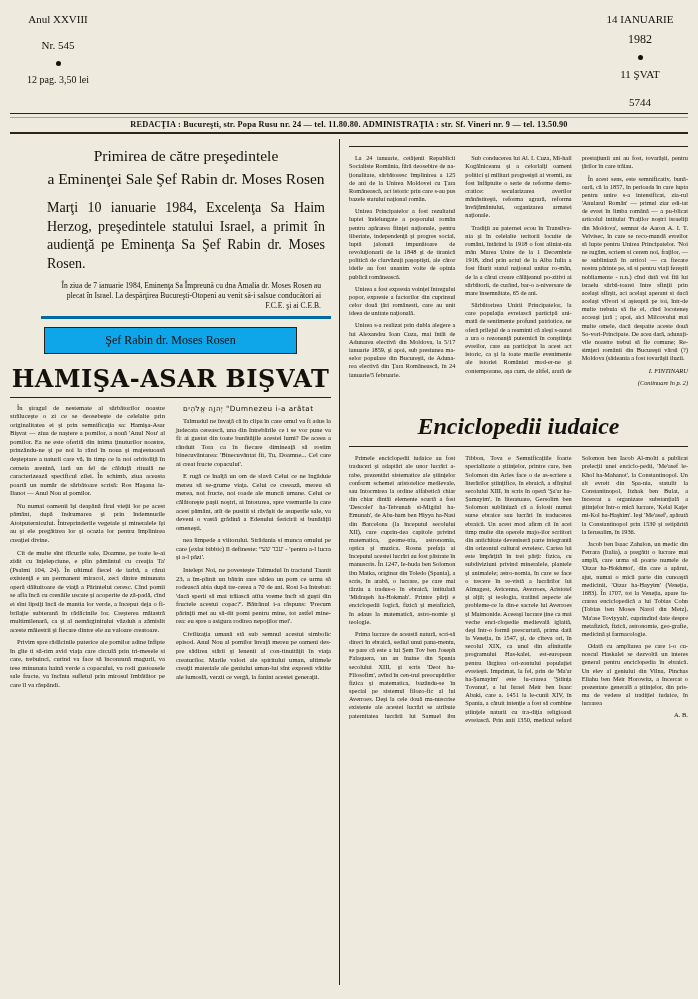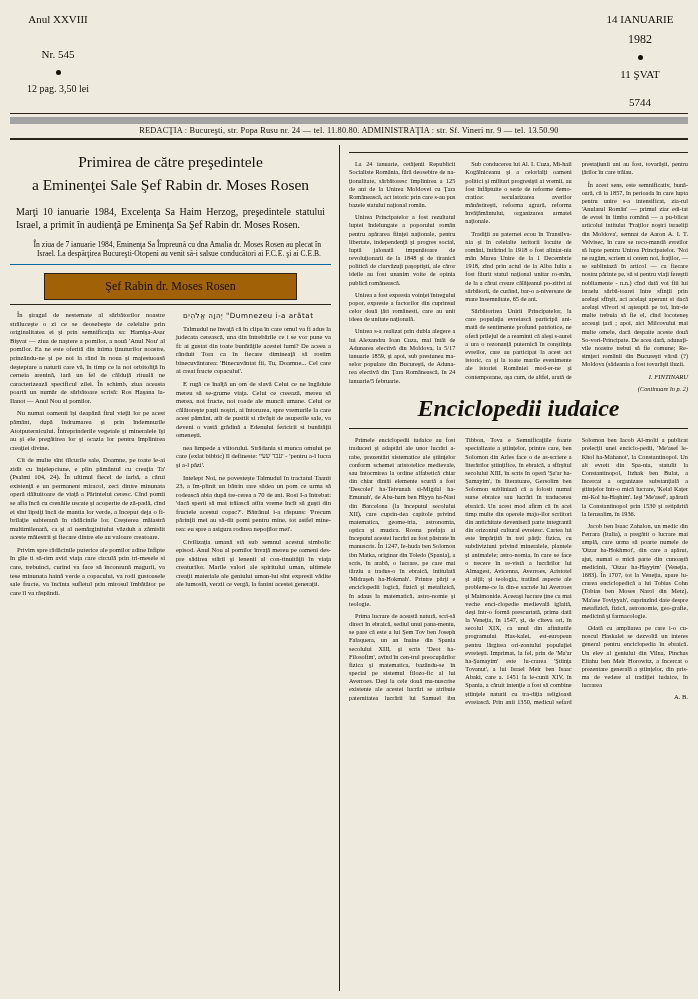--- a/index.html
+++ b/index.html
@@ -23,21 +23,21 @@
     border-bottom:1px solid #2a241d;
     padding-bottom:2px;
   }
   .mh-left,.mh-right{
     width:96px;text-align:center;
     font-family:"Liberation Serif", serif;
     font-size:10.5px;line-height:1.45;
     padding-top:6px;
   }
   .mh-left .yr{font-size:11px;}
-  .mh-left .nr{font-size:11px;margin-top:19px;}
+  .mh-left .nr{font-size:11px;margin-top:10px;}
   .dot{
     width:5px;height:5px;border-radius:50%;
     background:#15110d;margin:7px auto;
   }
   .mh-left .price{font-size:10px;margin-top:5px;}
   .mh-right .d1{font-size:11px;}
   .mh-right .d2{font-size:12px;margin-top:3px;}
   .mh-right .d3{font-size:11px;margin-top:6px;}
   .mh-right .d4{font-size:11px;margin-top:12px;}
   .mh-center{flex:1;text-align:center;}
@@ -50,71 +50,73 @@
     text-shadow:1px 1px 0 rgba(0,0,0,0.25);
   }
   .title1{font-size:39px;margin:2px 0 0 0;}
   .title2{font-size:43px;margin:3px 0 0 0;}
   .subtitle{
     font-size:11px;letter-spacing:2px;margin-top:9px;
     font-family:"Liberation Serif", serif;
   }
   .redline{
     font-size:8.3px;text-align:center;
-    border-top:7px solid #a3a3a3;
+    border-top:1px solid #a3a3a3;
     border-bottom:2px solid #2a241d;
     margin-top:3px;padding:2px 0 3px 0;
     letter-spacing:0.2px;
+    font-weight:bold;
   }
   
   .content{
     display:flex;
     margin-top:5px;
     height:846px;
   }
   .col-left{
     width:330px;
     padding-right:8px;
     box-sizing:border-box;
     border-right:1px solid #2a241d;
   }
   .col-right{
     width:348px;
     padding-left:9px;
     box-sizing:border-box;
   }
   
   .lead-box{
-    border-bottom:1px solid #0369a1;
+    border-bottom:3px solid #0369a1;
     padding-bottom:5px;
+    margin-left:31px;
   }
   .lead-title{
     text-align:center;
     font-size:15.5px;
     line-height:1.45;
     font-family:"Liberation Serif", serif;
     padding:6px 4px 0 4px;
   }
   .lead-body{
-    font-size:10px;line-height:1.32;
+    font-size:14px;line-height:1.32;
     text-align:justify;
     padding:9px 6px 0 6px;
   }
   .lead-ital{
     font-size:7.6px;line-height:1.3;
     text-align:right;padding:8px 10px 0 10px;
   }
   
   .rabbi-name{
     border:1px solid #2a241d;
     text-align:center;
     font-size:12px;
     padding:5px 0;
     margin:8px 34px 0 34px;
-    background:#a16207;
+    background:#0ea5e9;
   }
   .hamisa{
     text-align:center;
     font-family:"DejaVu Serif", serif;
     font-weight:bold;
     font-size:24px;
     letter-spacing:0.5px;
     margin:10px 0 2px 0;
   }
   .rule-thin{border-top:1px solid #2a241d;margin:4px 0 6px 0;}
@@ -155,21 +157,21 @@
   }
   .three-col p{margin:0 0 4px 0;text-indent:6px;}
   .sig{text-align:right;font-style:italic;font-size:6.6px;margin-top:2px;}
   .cont{text-align:right;font-style:italic;font-size:6.3px;}
   .encic{
     text-align:center;
     font-family:"Liberation Serif", serif;
     font-style:italic;
     font-weight:bold;
     font-size:24px;
-    margin-top:2px;
+    margin-top:26px;
   }
   .encic-rule{border-bottom:1px solid #2a241d;margin-top:6px;}
   .sig2{text-align:right;font-size:6.6px;margin-top:3px;}
 </style>
 </head>
 <body>
 
 <div class="page">
 
   <div class="masthead">
@@ -197,20 +199,21 @@
         <div class="lead-title">
           <div>Primirea de către preşedintele</div>
           <div>a Eminenţei Sale Şef Rabin dr. Moses Rosen</div>
         </div>
         <div class="lead-body">Marţi 10 ianuarie 1984, Excelenţa Sa Haim Herzog, preşedintele statului Israel, a primit în audienţă pe Eminenţa Sa Şef Rabin dr. Moses Rosen.</div>
         <div class="lead-ital">În ziua de 7 ianuarie 1984, Eminenţa Sa Împreună cu dna Amalia dr. Moses Rosen au plecat în Israel.
 La despărţirea Bucureşti-Otopeni au venit să-i salsue conducători ai F.C.E. şi ai C.E.B.</div>
       </div>
 
       <div class="rabbi-name">Şef Rabin dr. Moses Rosen</div>
+      <div class="hamisa">HAMIŞA-ASAR BIŞVAT</div>
       <div class="rule-thin"></div>
 
       <div class="two-col">
         <p>În şiragul de nestemate al sărbătorilor noastre străluceşte o zi ce se deosebeşte de celelalte prin originalitatea ei şi prin semnificaţia sa: Hamişa-Asar Bişvat — ziua de naştere a pomilor, a nouă 'Anul Nou' al pomilor. Ea ne este oferită din inima ţinuturilor noastre, prinzându-ne şi pe noi la rând în noua şi majestuoasă deşteptare a naturii care vă, în timp ce la noi orbitoliţă în cerneia arenină, iară un fel de călduţă rituală ne caracterizează specificul zilei. În schimb, ziua aceasta poartă un număr de sărbătoare scrisă: Ros Haşana la-Ilanot — Anul Nou al pomilor.</p>
         <p>Nu numai oamenii îşi deapănă firul vieţii lor pe acest pământ, după îndrumarea şi prin îndemnurile Atotputernicului. Întreprinderile vegetale şi mineralele îşi au şi ele pregătirea lor şi ocazia lor pentru împlinirea creaţiei divine.</p>
         <p>Cît de multe sînt tîlcurile sale, Doamne, pe toate le-ai zidit cu înţelepciune, e plin pământul cu creaţia Ta' (Psalmi 104, 24). În ultimul fiecel de iarbă, a cărui existenţă e un permanent miracol, zeci dintre minunata operă dăltuitoare de viaţă a Pârintelui ceresc. Cînd pomii se afla încă cu crenăile uscate şi acoperite de ză-padă, cînd ei sînt lipsiţi încă de mantia lor verde, a început deja o fi-brilaţie subterană în rădăcinile lor. Creşterea măiastră multimilenară, ca şi al nemărginitului văzduh a zămislit aceste măiestrii şi fiecare dintre ele au valoare creatoare.</p>
         <p>Privim spre rădăcinile puterice ale pomilor adine înfipte în glie ti să-rim avid viaţa care circulă prin tri-mesele si care, trebuinci, curind va face să înconrună magurii, va tese minunata haină verde a copacului, va rodi gustoasele sale fructe, va încînta sufletul prin mirosul îmbătător pe care îl va răspândi.</p>
         <p class="hebline">יְהוָה אֱלֹהִים  "Dumnezeu i-a arătat</p>
         <p>Talmudul ne învaţă că în clipa în care omul va fi adus la judecata cerească, una din întrebările ce i se vor pune va fi: ai gustat din toate bunătăţile acestei lumi? De aceea a rânduit Tora ca în fiecare dimineaţă să rostim binecuvântarea: 'Binecuvântat fii, Tu, Doamne... Cel care ai creat fructe copacului'.</p>
         <p>E rugă ce înalţă un om de slavă Celui ce ne îngăduie mereu să se-grume viaţa. Celui ce creează, mereu să merea, noi fructe, noi roade ale muncii umane. Celui ce călătoreşte paşii noştri, ai întorurea, spre vremurile la care acest pământ, atît de pustiit si răvăşit de asuperile sale, va deveni o vastă grădină a Edenului fericirii si bunătăţii omeneşti.</p>

